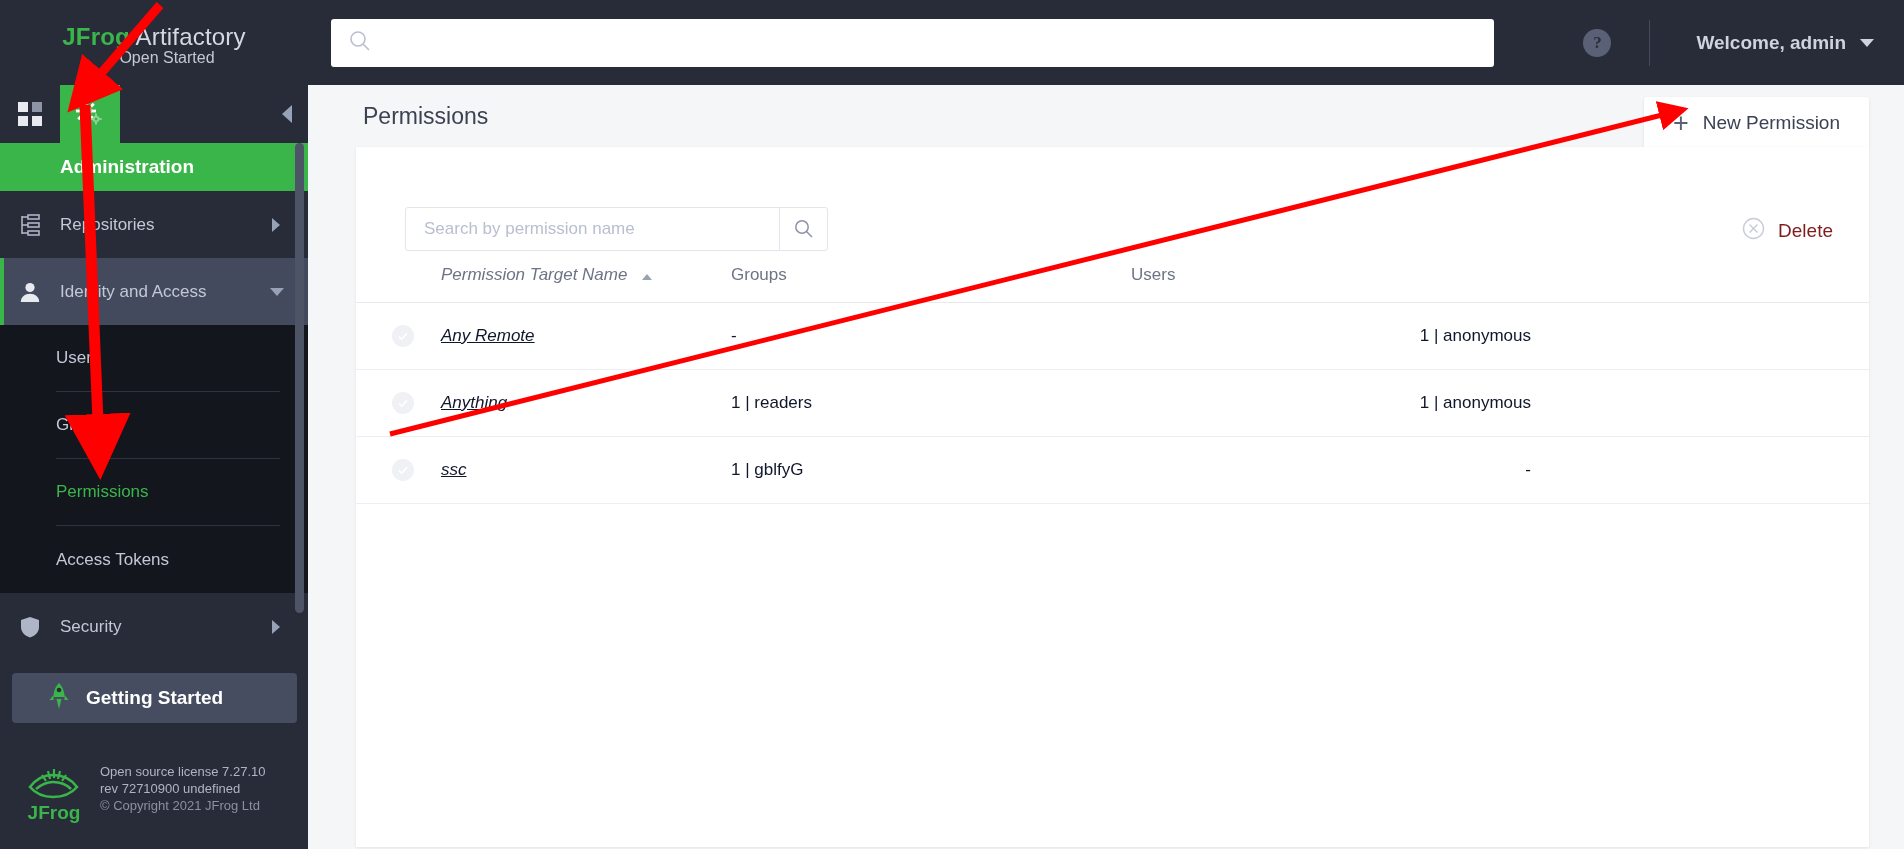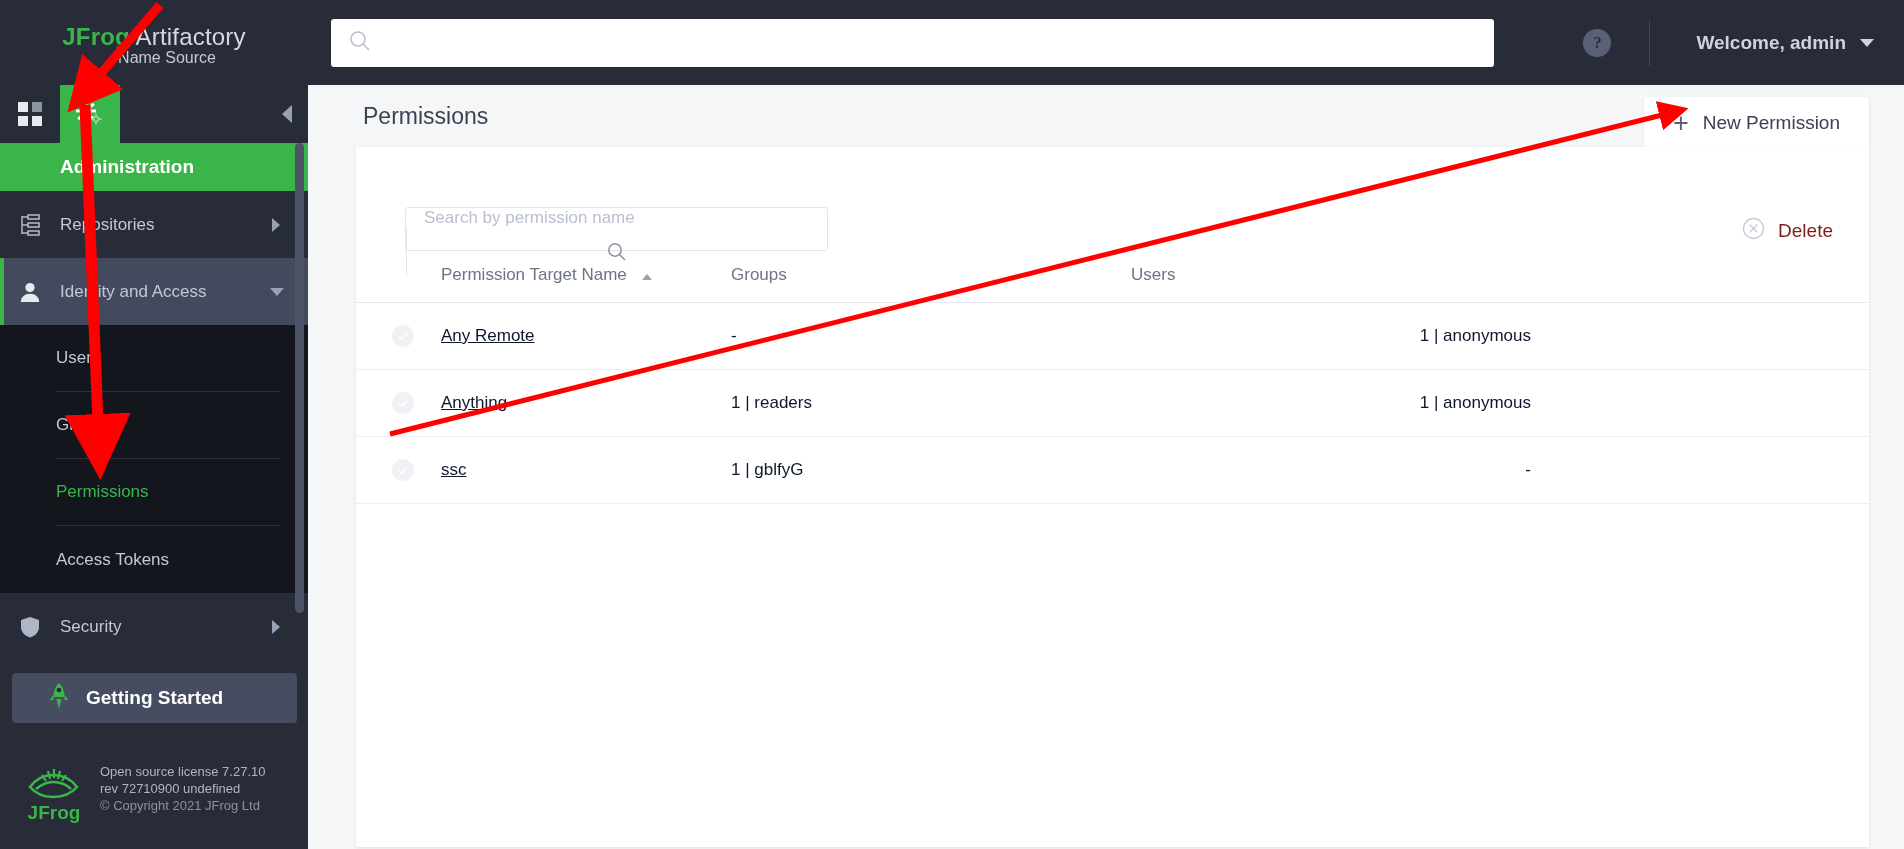--- a/index.html
+++ b/index.html
@@ -167,21 +167,21 @@
     position: absolute; left: 48px; top: 62px;
     width: 1513px; height: 700px; background: #fff;
     box-shadow: 0 1px 3px rgba(0,0,0,.08);
   }
   .card-tools {
     position: relative; height: 118px;
   }
   .psearch {
     position: absolute; left: 49px; top: 60px;
     width: 423px; height: 44px;
-    border: 1px solid #e2e5ec; border-radius: 3px; display: flex; flex-direction: column;
+    border: 1px solid #e2e5ec; border-radius: 3px; display: flex;
   }
   .psearch input {
     flex: 1 1 auto; border: none; outline: none;
     padding: 0 18px; font-size: 17px; color: #3b4252;
     font-family: "Liberation Sans", sans-serif; background: transparent;
   }
   .psearch input::placeholder { color: #b9bfcf; }
   .psearch .sbtn {
     flex: 0 0 48px; border-left: 1px solid #e2e5ec;
     display: flex; align-items: center; justify-content: center; cursor: pointer;
@@ -197,21 +197,21 @@
   table.ptable th {
     text-align: left; font-size: 17px; color: #6d7486; font-weight: normal;
     padding-bottom: 17px; border-bottom: 1px solid #e6e9ef;
   }
   table.ptable td {
     font-size: 17px; color: #0f172a; height: 67px;
     border-bottom: 1px solid #eceef3; vertical-align: middle;
   }
   table.ptable tr:last-child td { border-bottom: 1px solid #eceef3; }
   .c-check { width: 85px; padding-left: 36px; }
-  .c-name  { width: 290px; }
+  .c-name  { width: 290px; font-style: italic; }
   .c-group { width: 400px; }
   .c-user  { width: 400px; text-align: right; }
   .rowname { text-decoration: underline; cursor: pointer; }
   .circ-check {
     width: 22px; height: 22px; border-radius: 50%;
     background: #eff1f5; display: flex; align-items: center;
     justify-content: center; cursor: pointer;
   }
   .sort-caret {
     display: inline-block; margin-left: 10px;
@@ -225,21 +225,21 @@
 </style>
 </head>
 <body>
 
 <div id="app">
 
   <div class="topbar">
 
     <div class="brand">
       <div class="brand-line1"><span class="jfrog">JFrog</span><span> Artifactory</span></div>
-      <div class="brand-line2">Name Source</div>
+      <div class="brand-line2">Open Started</div>
     </div>
 
     <div class="search-wrap">
       <div class="search-box">
         <span class="magnifier">
           <svg width="22" height="22" viewBox="0 0 22 22">
               <circle cx="9" cy="9" r="7" fill="none" stroke="#b9bfcf" stroke-width="1.6"></circle>
               <line x1="14" y1="14" x2="20" y2="20" stroke="#b9bfcf" stroke-width="1.6"></line>
             </svg>
         </span>

